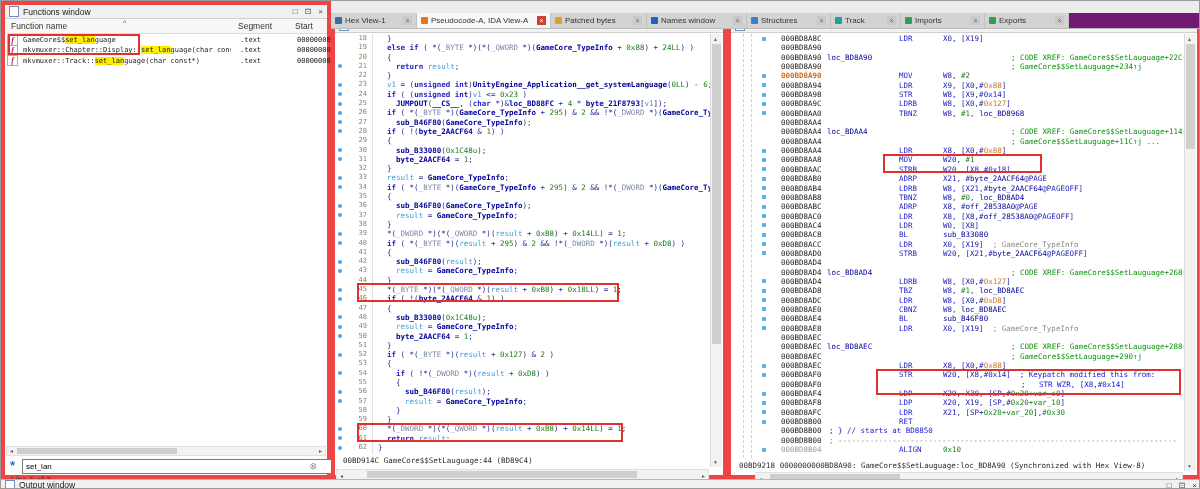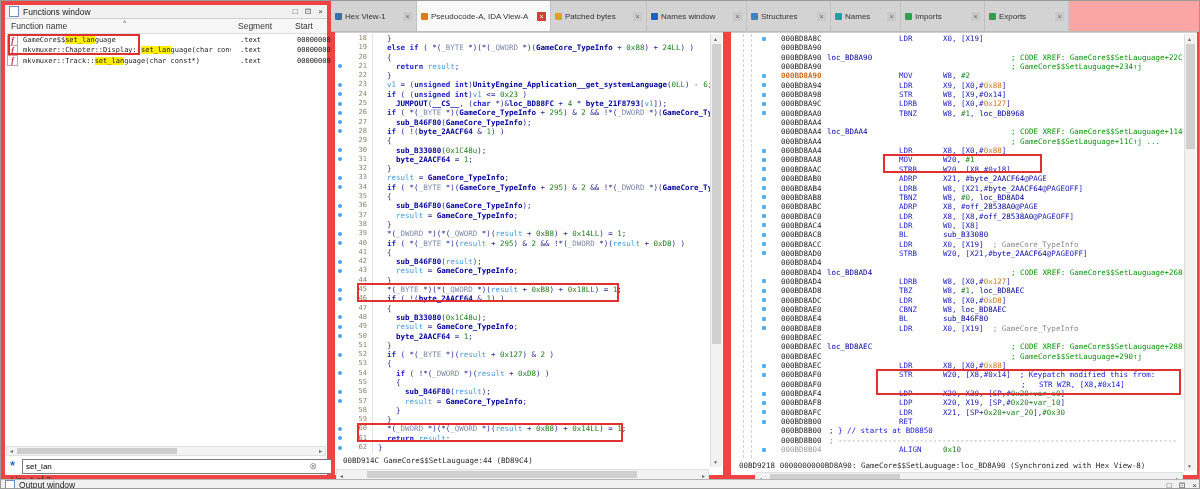--- a/index.html
+++ b/index.html
@@ -9,21 +9,21 @@
   .functions{left:0;top:0;width:330px;height:478px;}
   .pseudo{left:330px;top:14px;width:396px;height:464px;}
   .ida{left:726px;top:14px;width:474px;height:464px;}
   .titlebar{position:absolute;left:0;top:0;right:0;height:13px;background:#f1f1f1;border-bottom:1px solid #cfcfcf;
             display:flex;align-items:center;padding:0 4px;gap:4px;z-index:2;}
   .titlebar .t{font-size:8.5px;color:#222;white-space:nowrap;}
   .winbtns{margin-left:auto;display:flex;gap:7px;align-items:center;}
   .winbtn{font-size:8px;color:#444;line-height:11px;}
   .page-icon{width:8px;height:9px;background:#fff;border:1px solid #6a8fc0;flex:0 0 auto;}
   
-  .tabbar{position:absolute;left:330px;top:0;width:870px;height:31px;background:#fca5a5;
+  .tabbar{position:absolute;left:330px;top:12px;width:870px;height:16px;background:#701a75;
           border-bottom:1px solid #bcbcbc;display:flex;box-sizing:border-box;z-index:3;}
   .tab{height:100%;display:flex;align-items:center;gap:3px;padding:0 4px;border-right:1px solid #c2c2c2;
        background:#d3d3d3;font-size:8px;color:#333;box-sizing:border-box;overflow:hidden;}
   .tab.active{background:#f8f8f8;}
   .tab-icon{width:7px;height:7px;border-radius:1px;flex:0 0 auto;}
   .tab-label{white-space:nowrap;overflow:hidden;flex:1 1 auto;}
   .tab-close{width:9px;height:9px;background:#c9c9c9;color:#666;font-size:7px;line-height:9px;
              text-align:center;flex:0 0 auto;}
   .tab.active .tab-close{background:#d23f35;color:#fff;}
   
@@ -127,21 +127,21 @@
         <span class="tab-label">Names window</span>
         <span class="tab-close">×</span>
       </div>
       <div class="tab" style="width: 84px;">
         <span class="tab-icon" style="background: rgb(64, 128, 192);"></span>
         <span class="tab-label">Structures</span>
         <span class="tab-close">×</span>
       </div>
       <div class="tab" style="width: 70px;">
         <span class="tab-icon" style="background: rgb(32, 160, 160);"></span>
-        <span class="tab-label">Names</span>
+        <span class="tab-label">Track</span>
         <span class="tab-close">×</span>
       </div>
       <div class="tab" style="width: 84px; align-items: center;">
         <span class="tab-icon" style="background: rgb(48, 160, 80);"></span>
         <span class="tab-label">Imports</span>
         <span class="tab-close">×</span>
       </div>
       <div class="tab" style="width: 84px;">
         <span class="tab-icon" style="background: rgb(48, 160, 80);"></span>
         <span class="tab-label">Exports</span>

